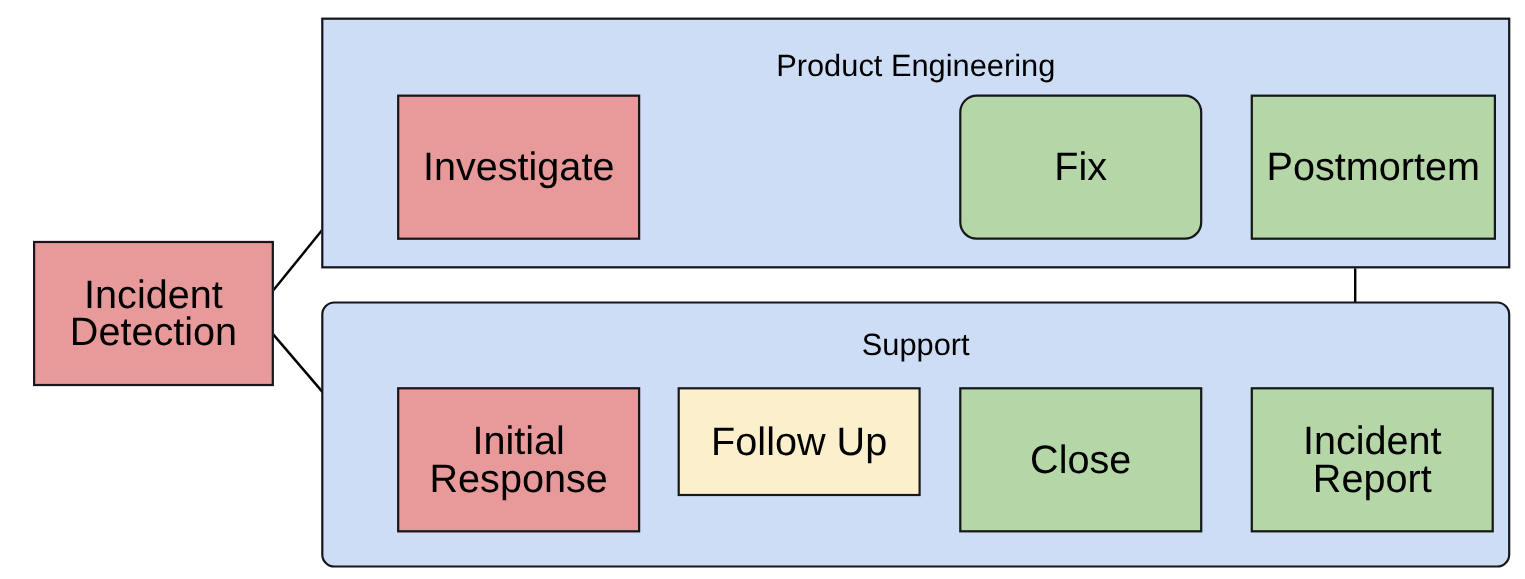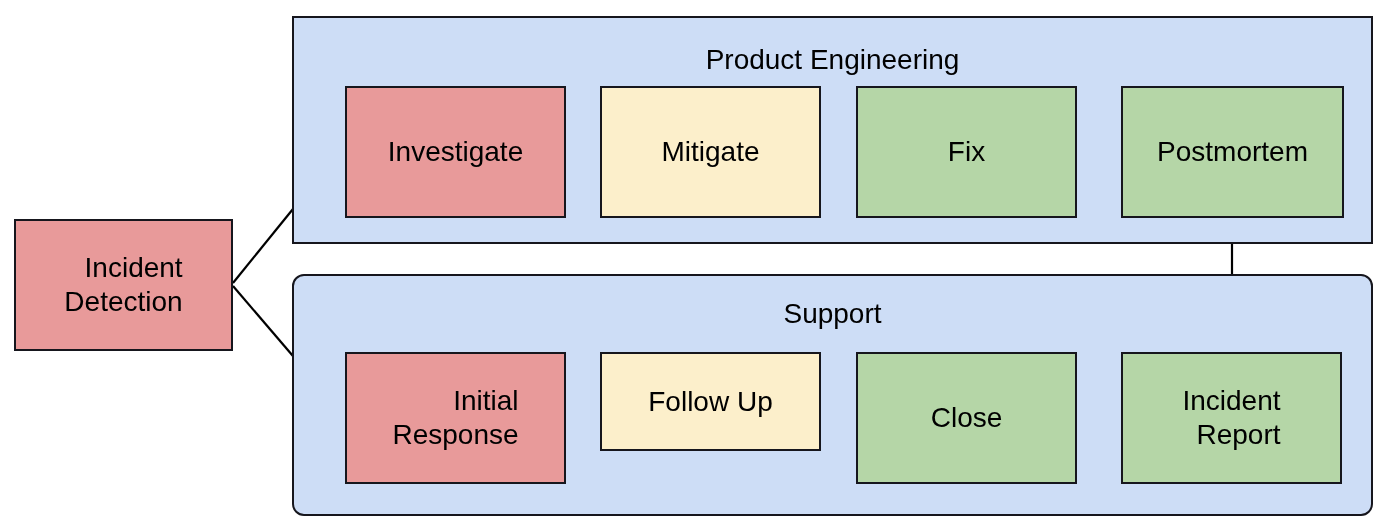--- a/index.html
+++ b/index.html
@@ -35,25 +35,26 @@
     color: #000000;
     white-space: nowrap;
   }
   .node {
     position: absolute;
     box-sizing: border-box;
     border: 2px solid #16161d;
     display: flex;
     align-items: center;
     justify-content: center;
-    text-align: right;
-    font-size: 28px;
+    text-align: center;
+    font-size: 36px;
     line-height: 34px;
     color: #000000;
     white-space: pre-line;
+    margin-left: 16px;
   }
   .node.red    { background: #E89A9A; }
   .node.yellow { background: #FCEFCB; }
   .node.green  { background: #B5D6A7; }
 
   svg.edges {
     position: absolute;
     left: 0;
     top: 0;
     width: 1386px;
@@ -99,22 +100,21 @@
   </svg>
 
   <div class="node red" style="left:14px; top:219px; width:219px; height:132px;">Incident
 Detection</div>
 
   <div class="swimlane" style="left:292px; top:16px; width:1081px; height:228px;">
     <div class="lane-title" style="top:26px;">Product Engineering</div>
   </div>
 
   <div class="node red" style="left:345px; top:86px; width:221px; height:132px;">Investigate</div>
-  <div class="node yellow" style="left:600px; top:86px; width:221px; height:132px;">Mitigate</div>
-  <div class="node green" style="left:856px; top:86px; width:221px; height:132px;">Fix</div>
+  <div class="node green" style="left:856px; top:86px; width:221px; height:132px;border-radius:16px;">Fix</div>
   <div class="node green" style="left:1121px; top:86px; width:223px; height:132px;">Postmortem</div>
 
   <div class="swimlane" style="left:292px; top:274px; width:1081px; height:242px;border-radius:12px;">
     <div class="lane-title" style="top:22px;">Support</div>
   </div>
 
   <div class="node red" style="left:345px; top:352px; width:221px; height:132px;">Initial
 Response</div>
   <div class="node yellow" style="left:600px; top:352px; width:221px; height:99px;">Follow Up</div>
   <div class="node green" style="left:856px; top:352px; width:221px; height:132px;">Close</div>

